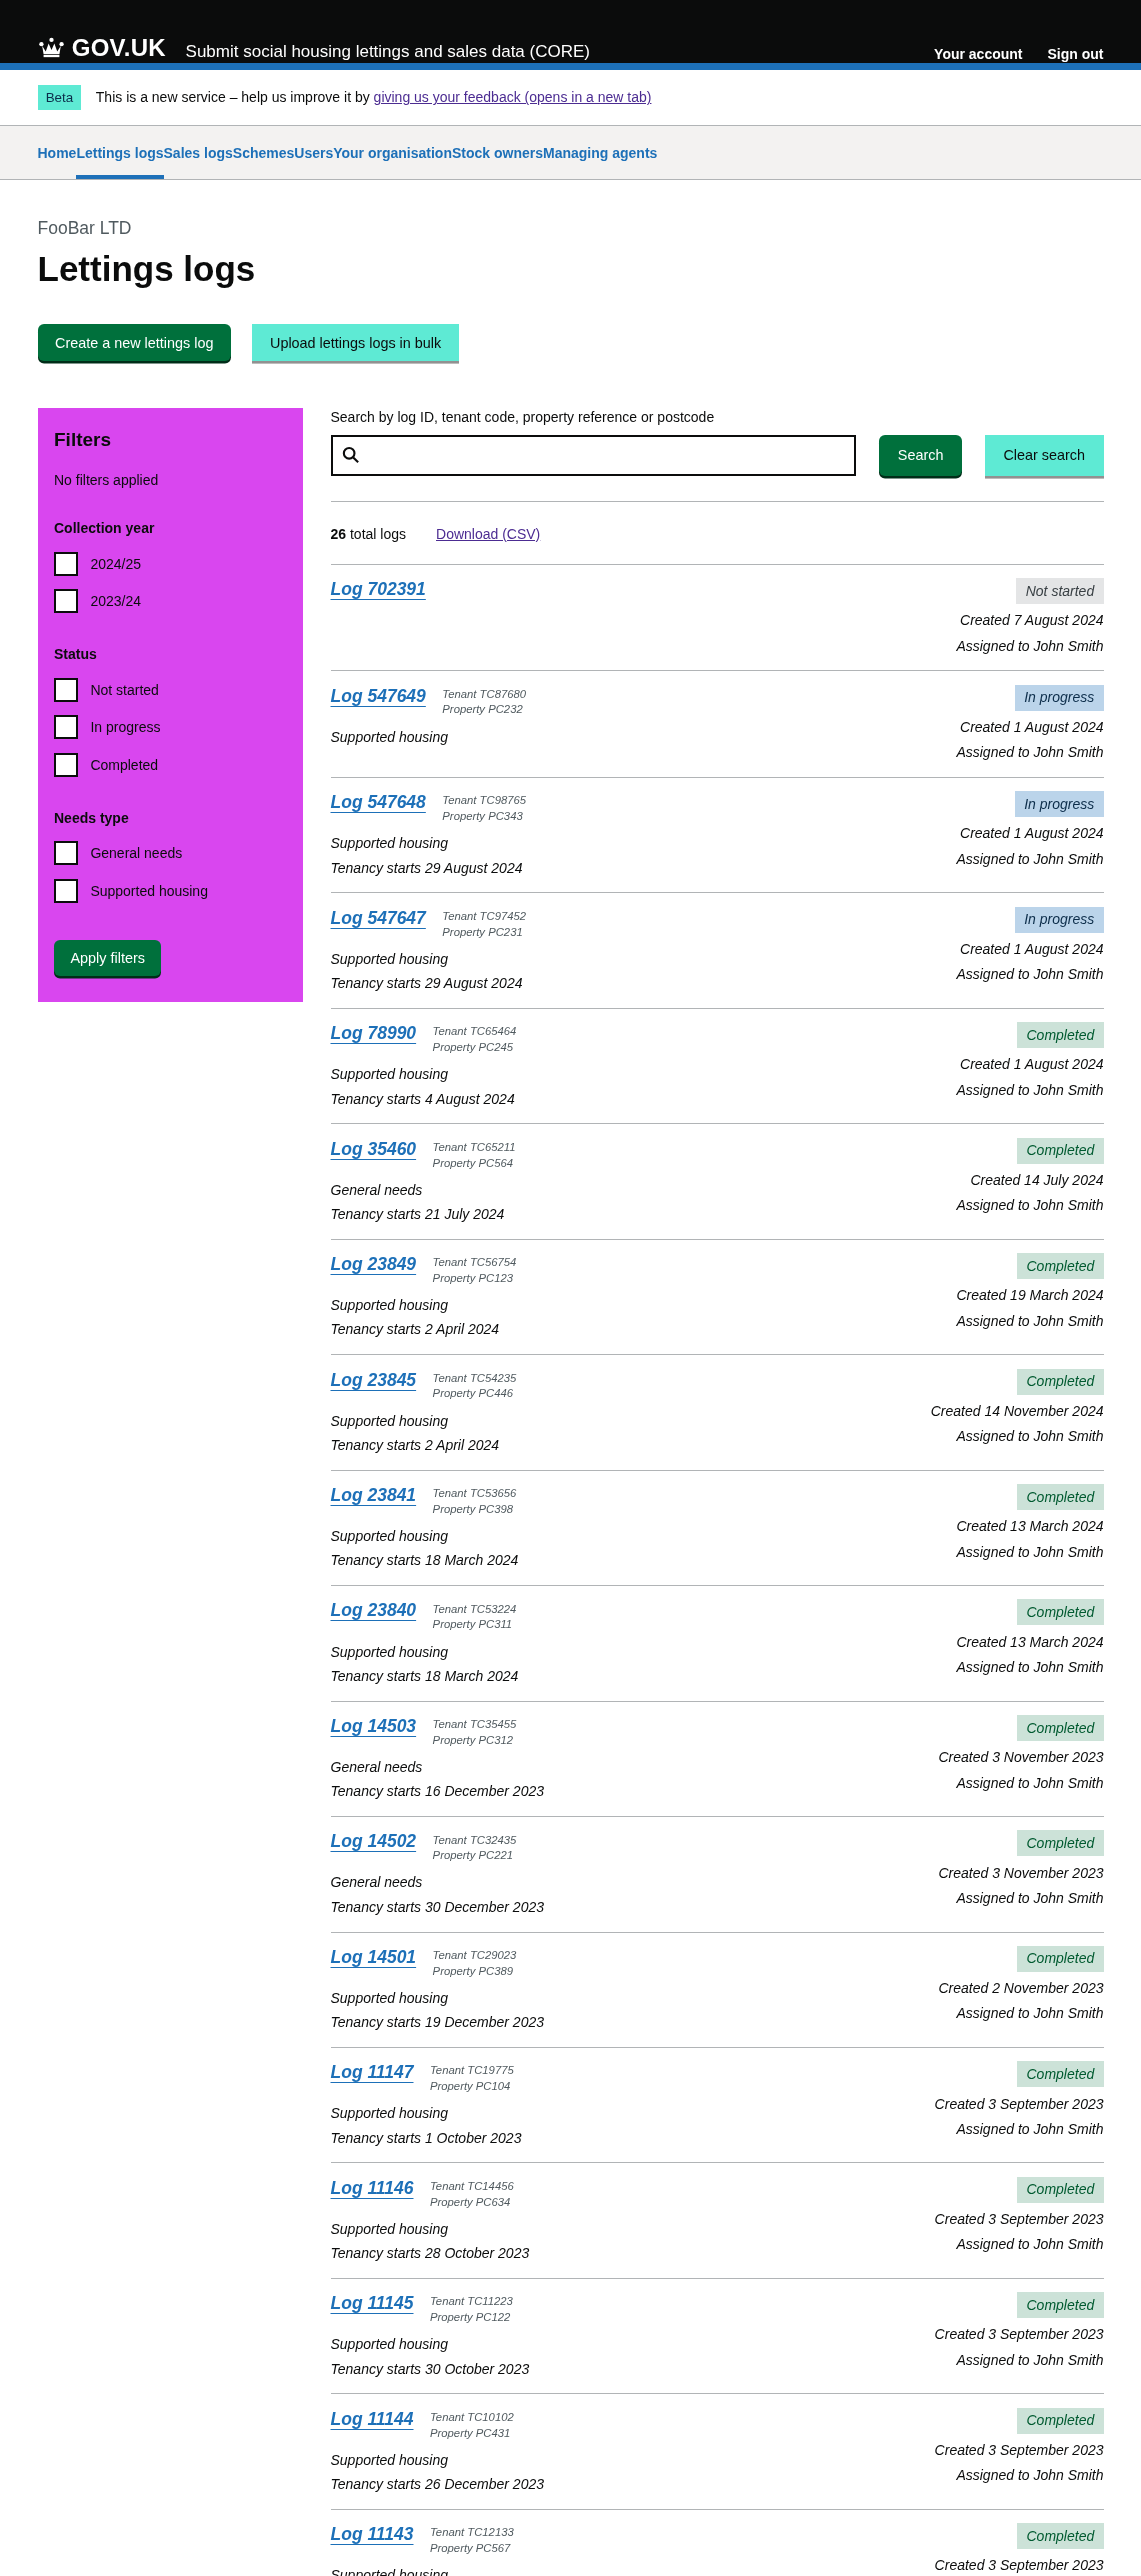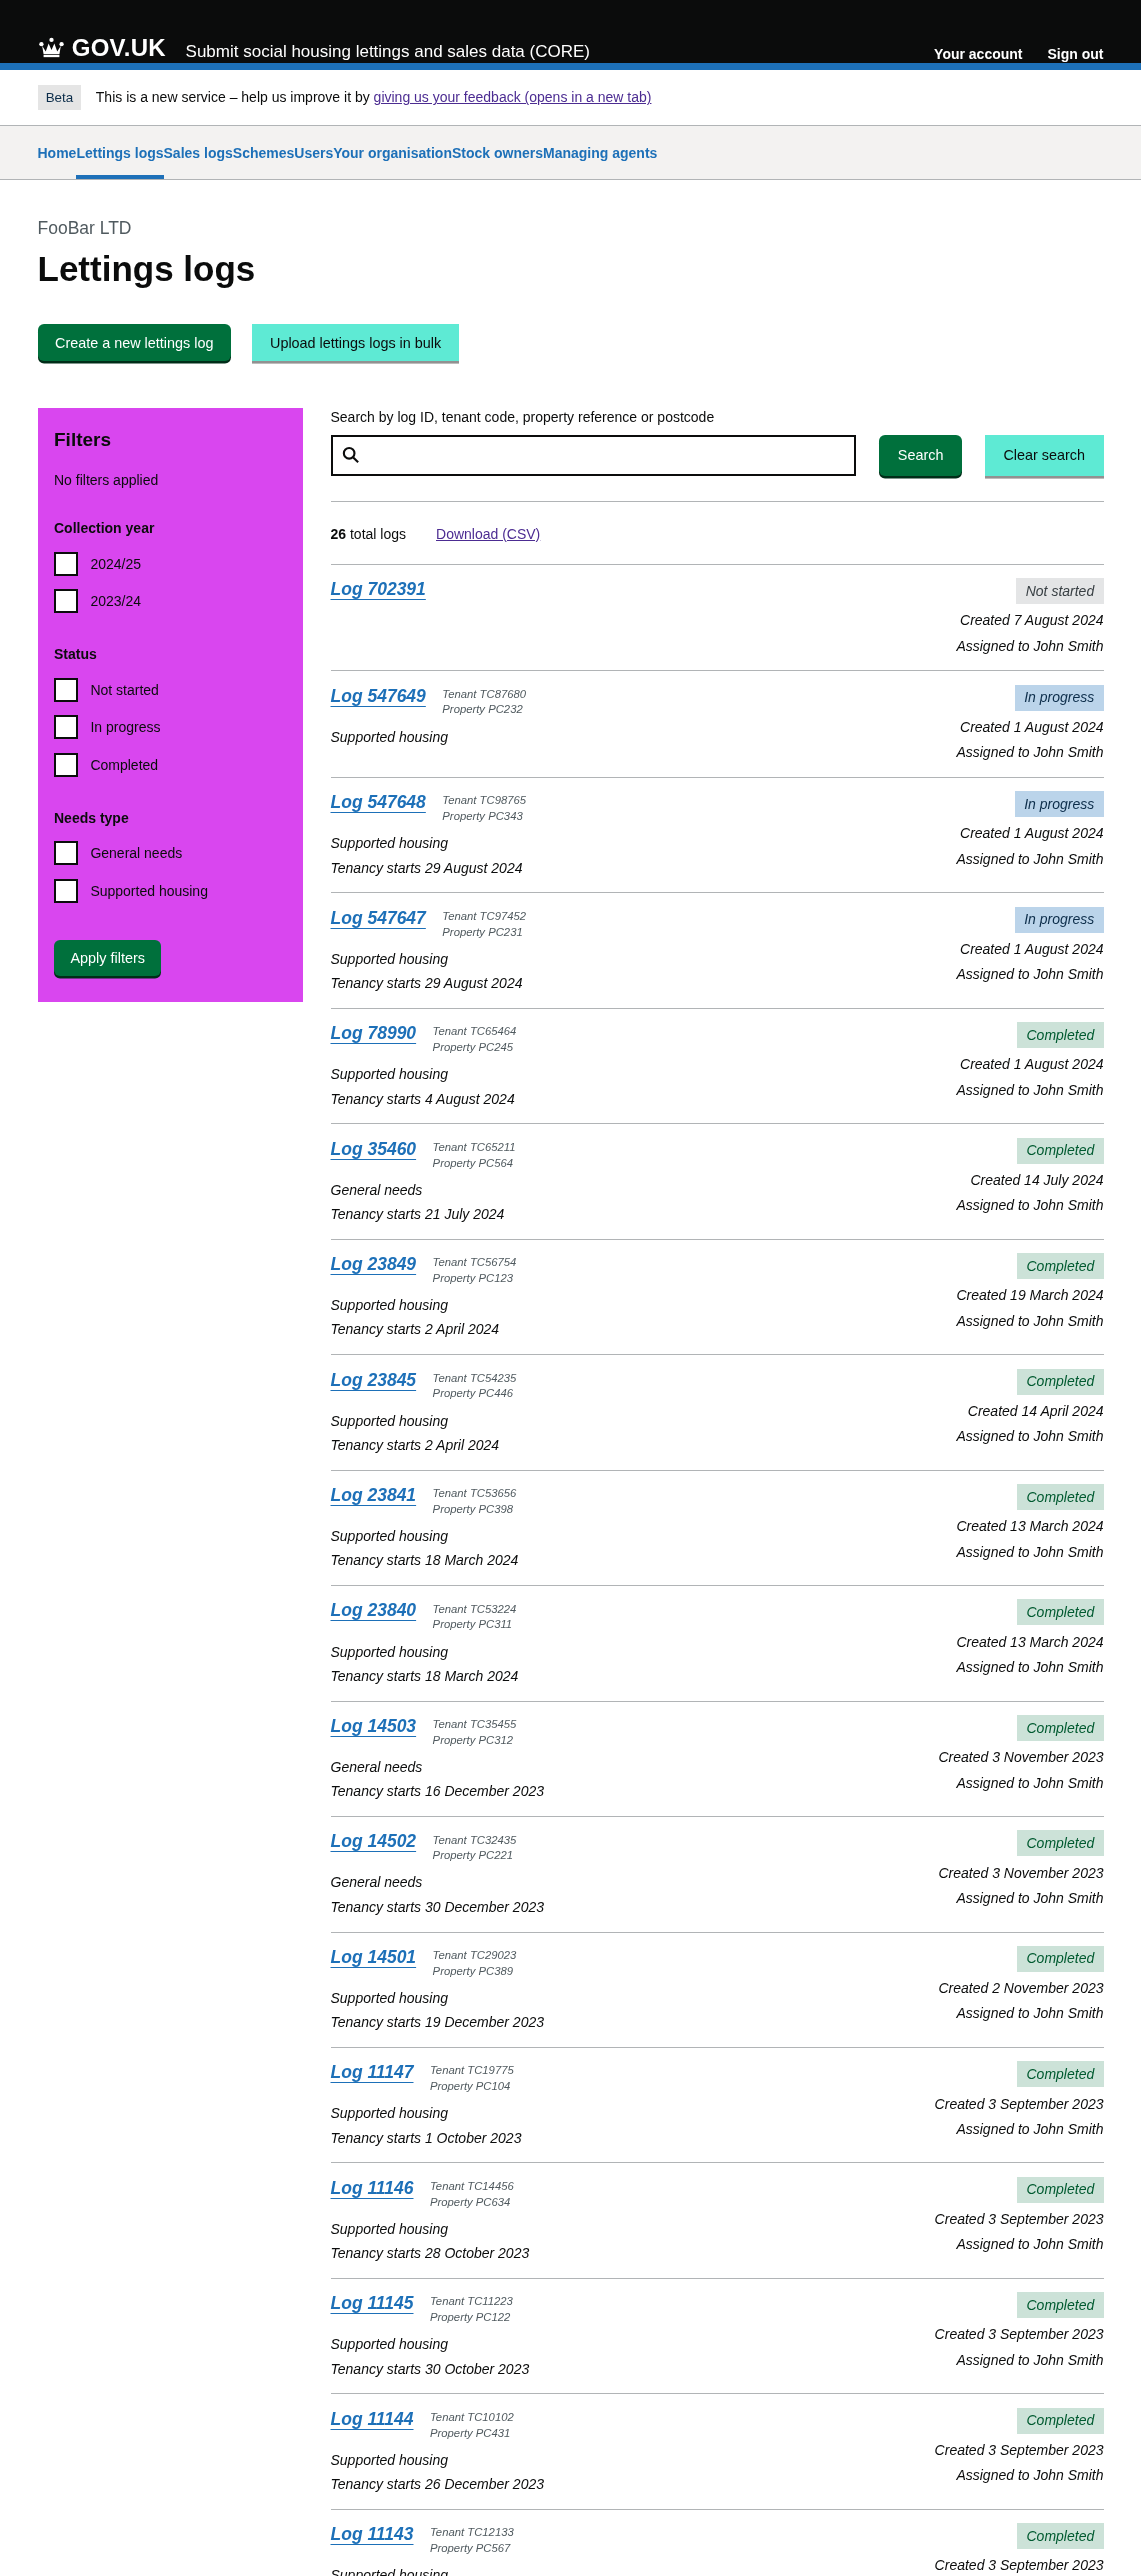--- a/index.html
+++ b/index.html
@@ -21,21 +21,21 @@
   .logo{display:flex;align-items:center;gap:7.2px;color:#fff;text-decoration:none;}
   .logo-text{font-size:24px;font-weight:bold;letter-spacing:0.3px;}
   .service-name{color:#fff;font-size:17px;margin-left:19.6px;text-decoration:none;}
   .header-links{margin-left:auto;display:flex;gap:25px;}
   .header-link{color:#fff;font-size:14px;font-weight:bold;text-decoration:none;}
   .blue-bar{height:6.7px;background:#1d70b8;}
 
   
   .phase-banner{border-bottom:0.5px solid #b1b4b6;background:#fff;}
   .phase-inner{display:flex;align-items:center;padding:15.5px 0;}
-  .tag-beta{background:#e5e5e5;color:#0c2d4a;font-size:13.4px;padding:3.6px 8.2px;margin-right:14.4px;flex:none;}
+  .tag-beta{background:#5eead4;color:#0c2d4a;font-size:13.4px;padding:3.6px 8.2px;margin-right:14.4px;flex:none;}
   .phase-text{font-size:14px;}
   .phase-link{color:#4c2c92;text-decoration:underline;}
 
   
   .primary-nav{background:#f3f2f1;border-bottom:0.5px solid #b1b4b6;}
   .nav-list{display:flex;padding-top:17.5px;}
   .nav-item{color:#1d70b8;font-weight:bold;font-size:14px;text-decoration:none;padding-bottom:13.4px;border-bottom:4.6px solid transparent;}
   .nav-item.active{border-bottom-color:#1d70b8;}
 
   
@@ -352,21 +352,21 @@
         <div class="log-codes">
           <div>Tenant TC54235</div>
           <div>Property PC446</div>
         </div>
       </div>
       <div class="log-line">Supported housing</div>
       <div class="log-line">Tenancy starts 2 April 2024</div>
     </div>
     <div class="log-right">
       <span class="tag tag--green">Completed</span>
-      <div class="log-meta">Created 14 April 2024</div>
+      <div class="log-meta">Created 14 November 2024</div>
       <div class="log-meta">Assigned to John Smith</div>
     </div>
   </article>
 
   <article class="log-item">
     <div class="log-left">
       <div class="log-header">
         <a href="#" class="log-link">Log 23841</a>
         <div class="log-codes">
           <div>Tenant TC53656</div>

